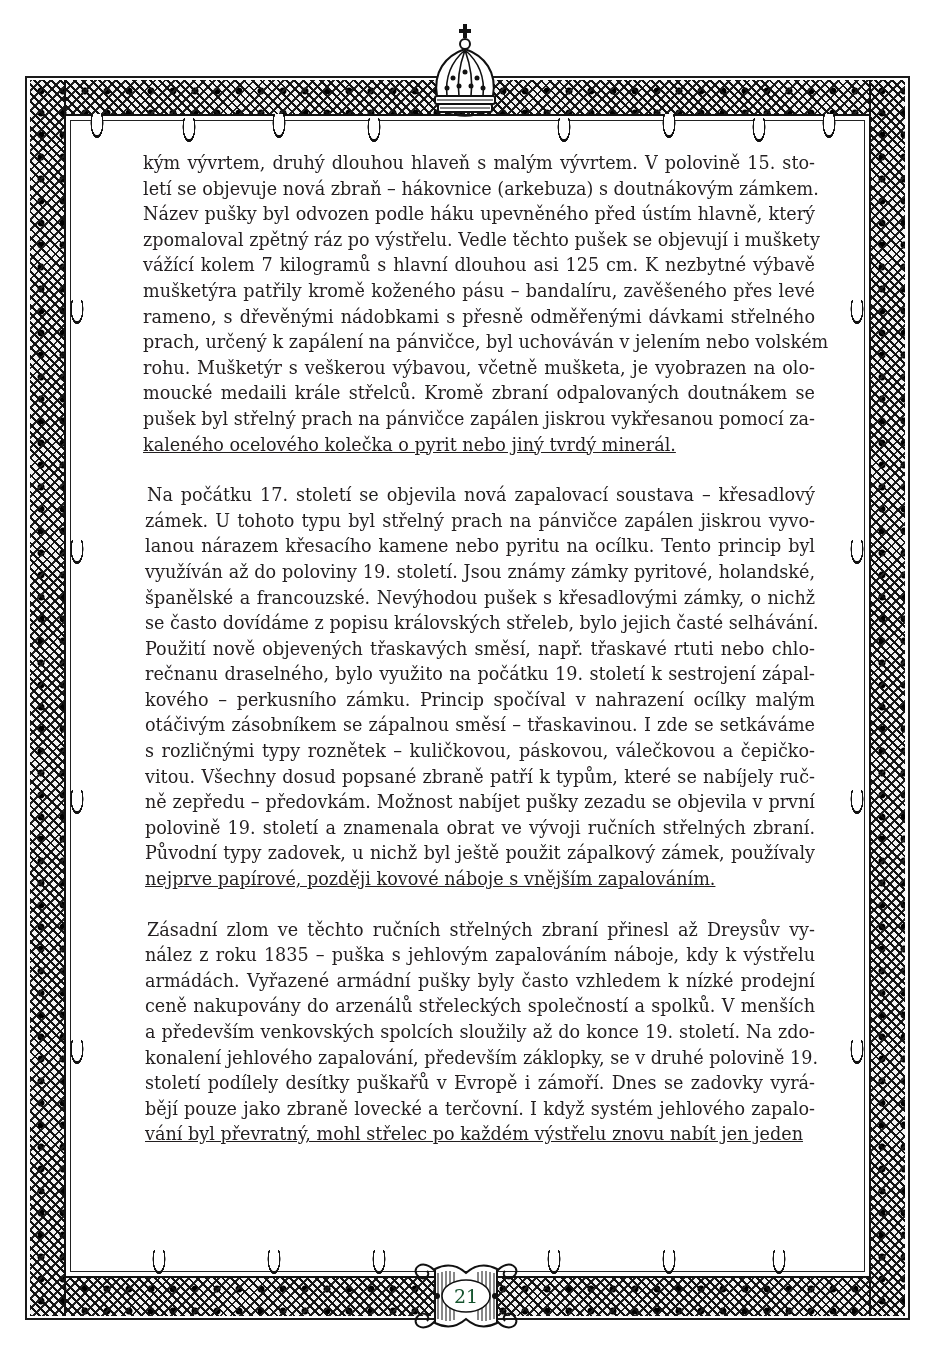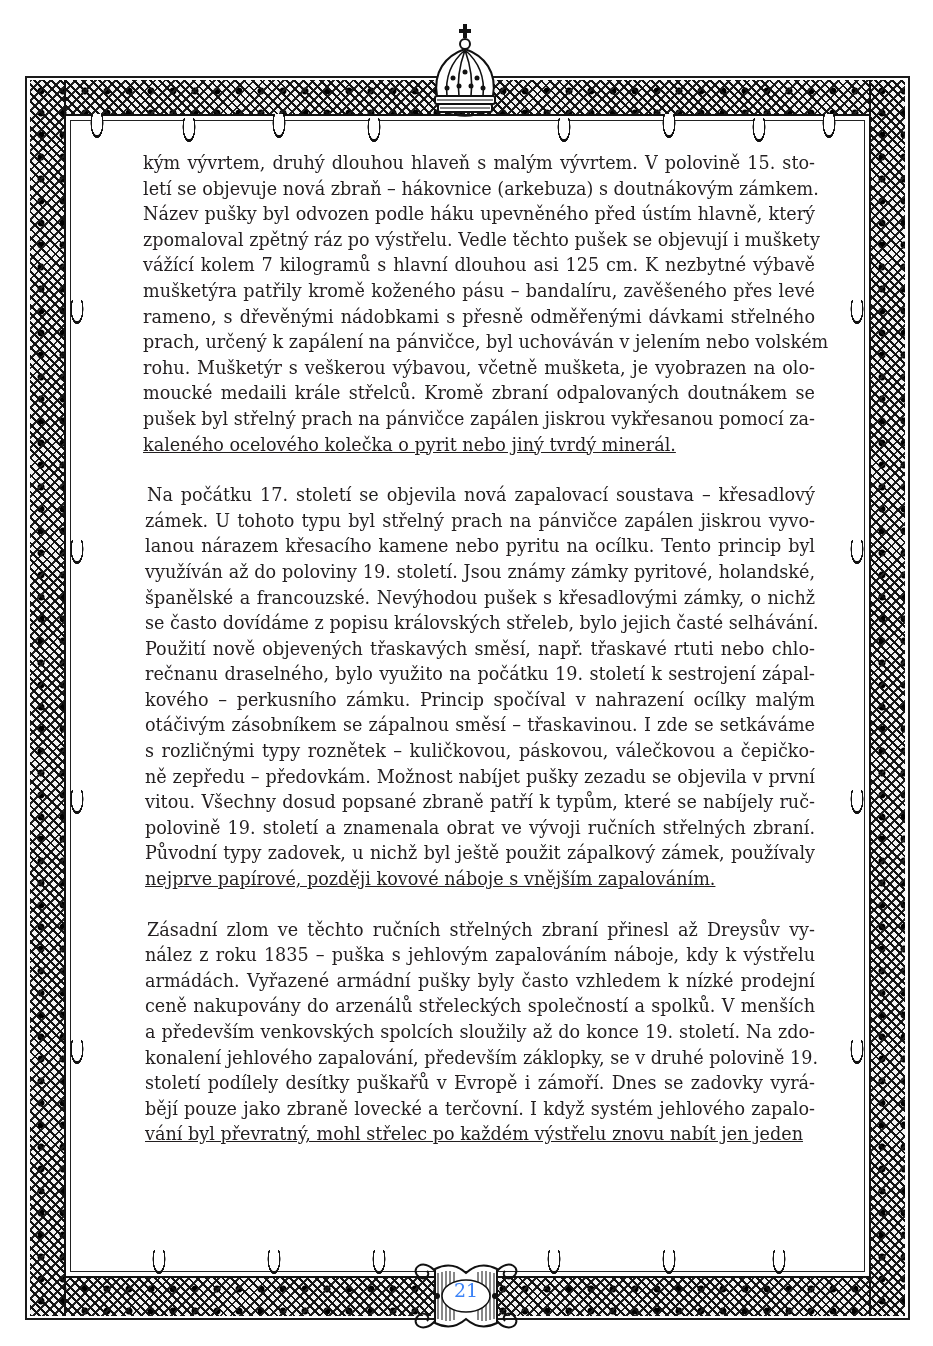--- a/index.html
+++ b/index.html
@@ -34,22 +34,22 @@
     position: absolute; width: 18px; height: 30px;
     background: radial-gradient(ellipse at 50% 30%, #fff 0 40%, #111 42% 50%, transparent 52%);
   }
   .crown {
     position: absolute; left: 425px; top: 22px; width: 80px; height: 100px;
   }
   .page-cartouche {
     position: absolute; left: 405px; top: 1255px; width: 122px; height: 82px;
   }
   .page-number {
-    position: absolute; left: 0; top: 24px; width: 122px; text-align: center;
-    font-size: 19px; color: #3b82f6; z-index: 2;
+    position: absolute; left: 0; top: 30px; width: 122px; text-align: center;
+    font-size: 19px; color: #14532d; z-index: 2;
   }
   .text-col {
     position: absolute; left: 143px; top: 143px; width: 672px;
     font-size: 17.6px; line-height: 25.6px; text-align: justify; margin-top: 8px;
   }
   .text-col p { margin: 0; }
   .text-col p.indent { text-indent: 2px; }
   .text-col p + p { margin-top: 25px; }
   .line { display: block; text-align: justify; text-align-last: justify; white-space: nowrap; }
   .line.last { text-align-last: left; text-decoration: underline; }
@@ -147,22 +147,22 @@
       <span class="line">zámek. U tohoto typu byl střelný prach na pánvičce zapálen jiskrou vyvo-</span>
       <span class="line">lanou nárazem křesacího kamene nebo pyritu na ocílku. Tento princip byl</span>
       <span class="line">využíván až do poloviny 19. století. Jsou známy zámky pyritové, holandské,</span>
       <span class="line">španělské a francouzské. Nevýhodou pušek s křesadlovými zámky, o nichž</span>
       <span class="line">se často dovídáme z popisu královských střeleb, bylo jejich časté selhávání.</span>
       <span class="line">Použití nově objevených třaskavých směsí, např. třaskavé rtuti nebo chlo-</span>
       <span class="line">rečnanu draselného, bylo využito na počátku 19. století k sestrojení zápal-</span>
       <span class="line">kového – perkusního zámku. Princip spočíval v nahrazení ocílky malým</span>
       <span class="line">otáčivým zásobníkem se zápalnou směsí – třaskavinou. I zde se setkáváme</span>
       <span class="line">s rozličnými typy roznětek – kuličkovou, páskovou, válečkovou a čepičko-</span>
+      <span class="line">vitou. Všechny dosud popsané zbraně patří k typům, které se nabíjely ruč-</span>
       <span class="line">ně zepředu – předovkám. Možnost nabíjet pušky zezadu se objevila v první</span>
-      <span class="line">vitou. Všechny dosud popsané zbraně patří k typům, které se nabíjely ruč-</span>
       <span class="line">polovině 19. století a znamenala obrat ve vývoji ručních střelných zbraní.</span>
       <span class="line">Původní typy zadovek, u nichž byl ještě použit zápalkový zámek, používaly</span>
       <span class="line last">nejprve papírové, později kovové náboje s vnějším zapalováním.</span>
     </p>
   <p class="indent">
       <span class="line first-indent">Zásadní zlom ve těchto ručních střelných zbraní přinesl až Dreysův vy-</span>
       <span class="line">nález z roku 1835 – puška s jehlovým zapalováním náboje, kdy k výstřelu</span>
       <span class="line">armádách. Vyřazené armádní pušky byly často vzhledem k nízké prodejní</span>
       <span class="line">ceně nakupovány do arzenálů střeleckých společností a spolků. V menších</span>
       <span class="line">a především venkovských spolcích sloužily až do konce 19. století. Na zdo-</span>

